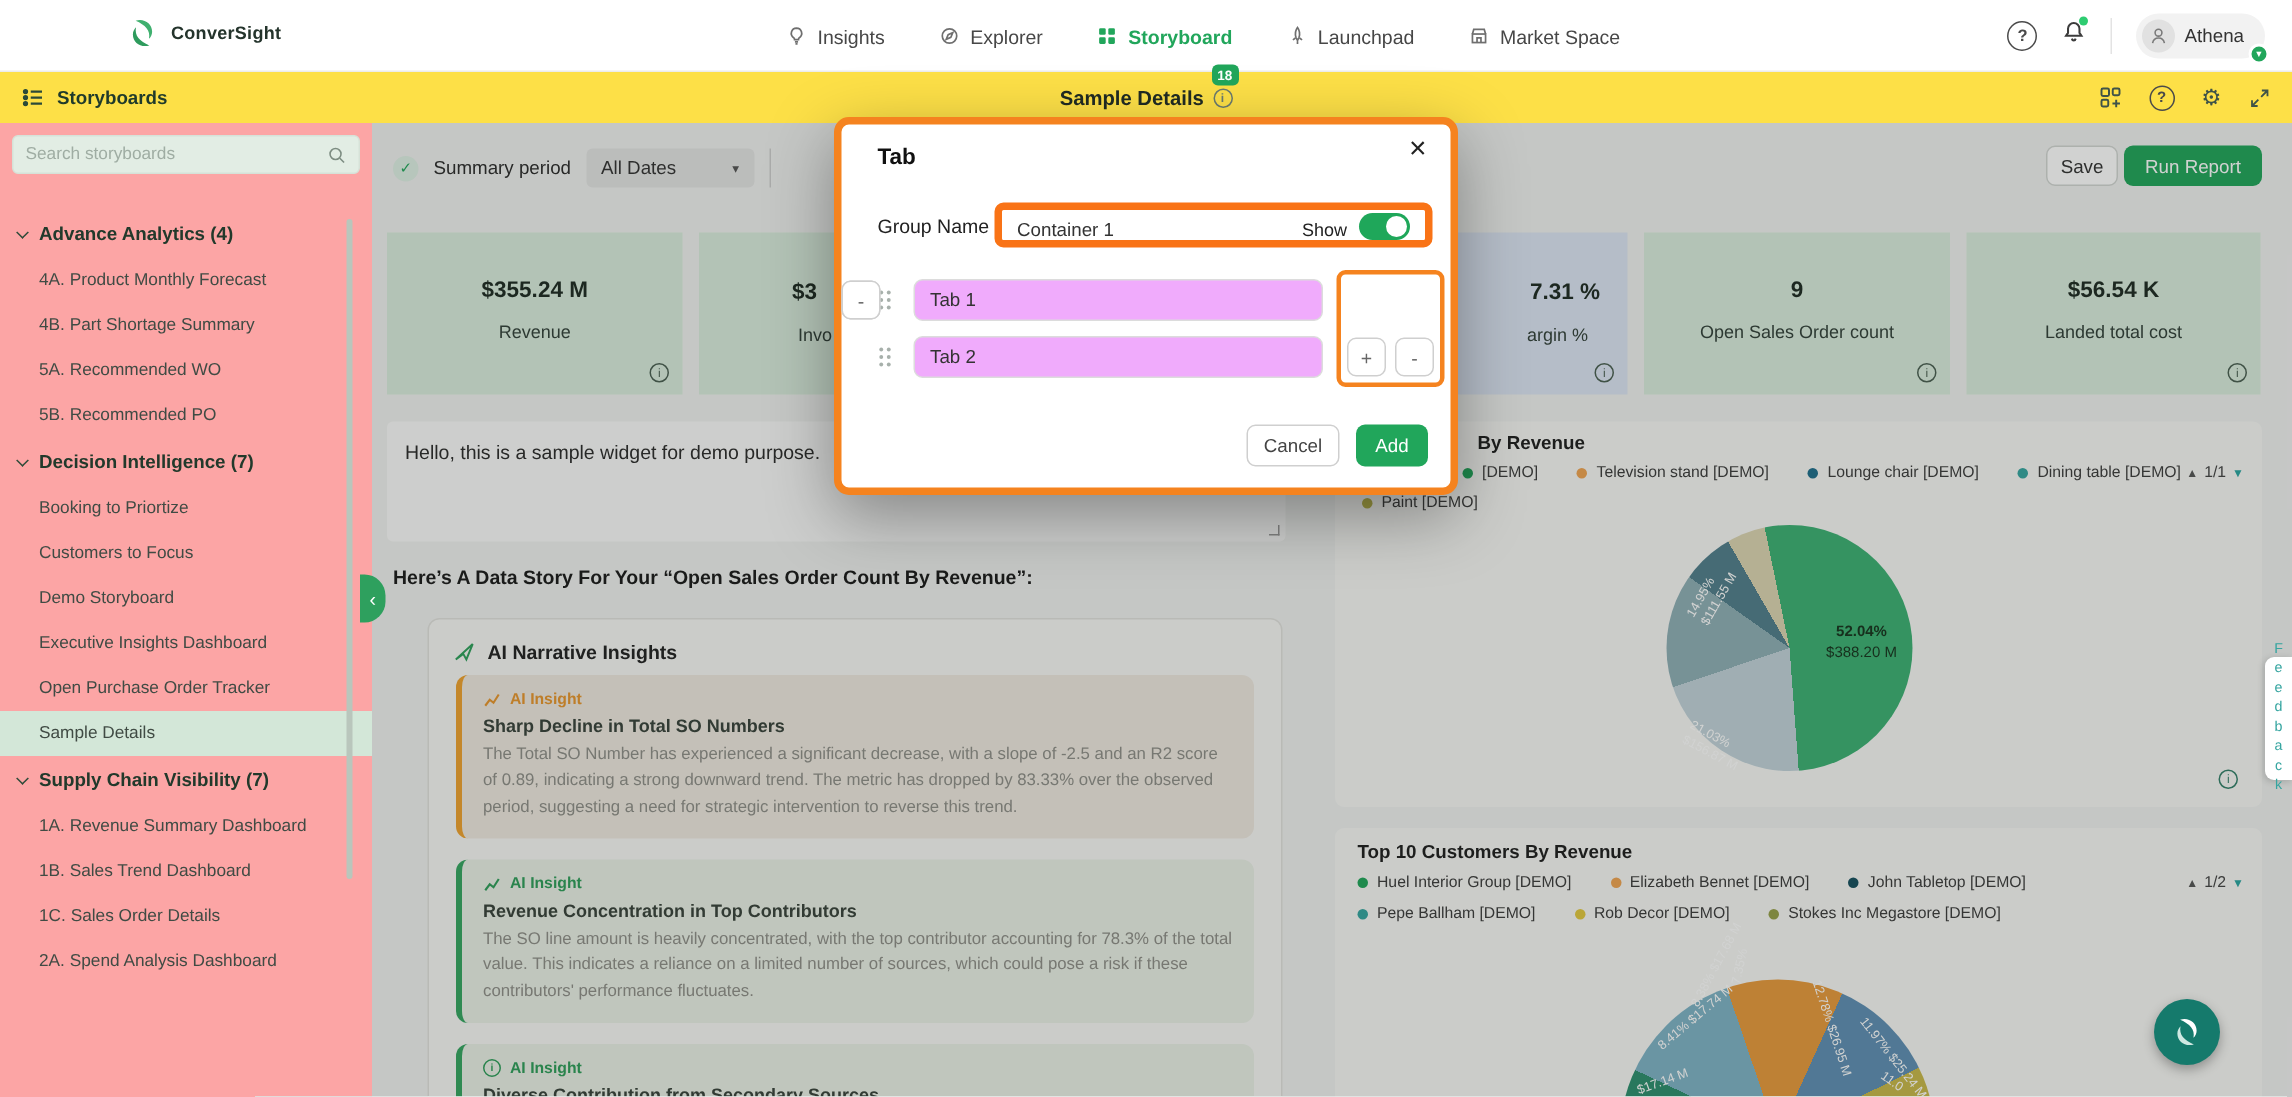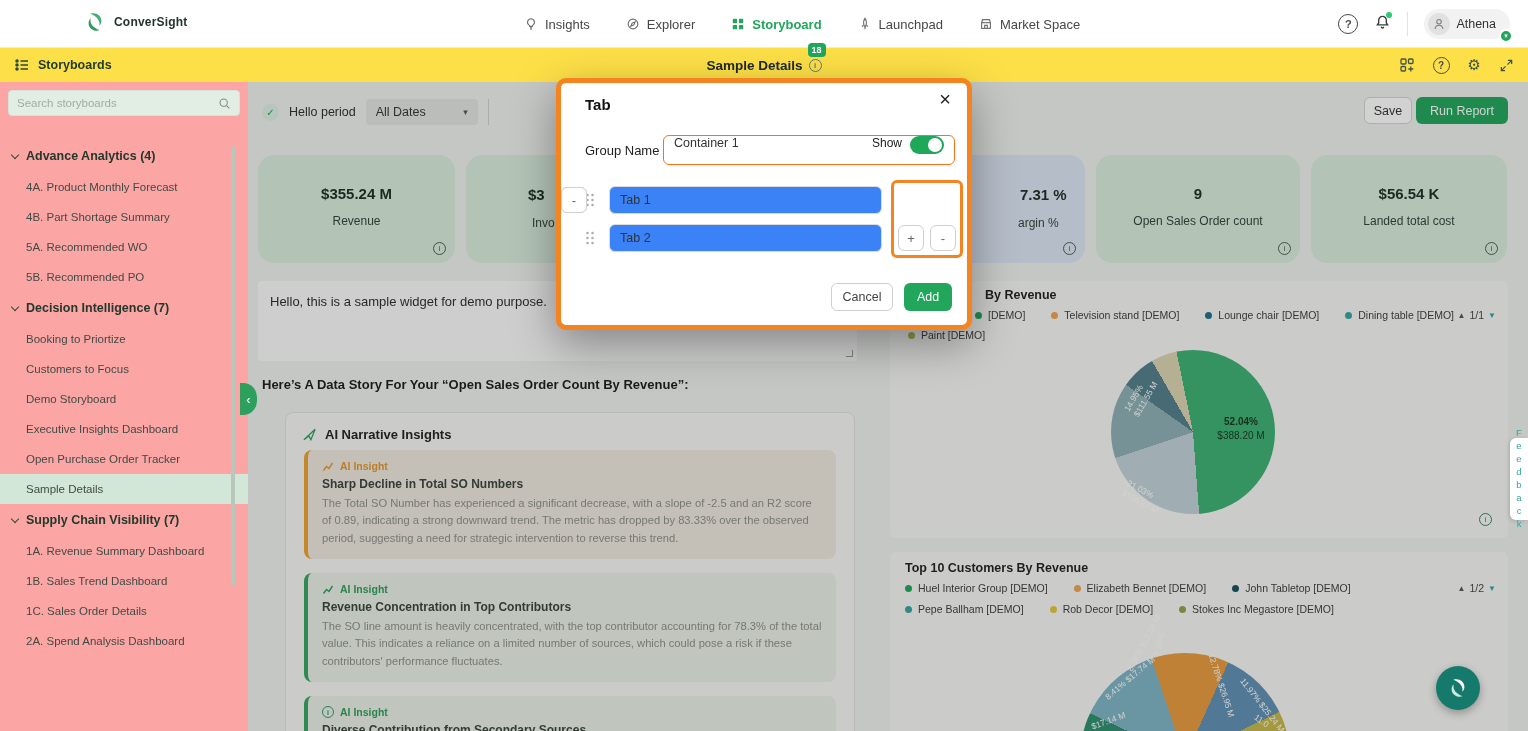--- a/index.html
+++ b/index.html
@@ -60,21 +60,21 @@
   .report-row { position:absolute; left:14px; top:16px; height:28px; display:flex; align-items:center; gap:10px; }
   .check-pill { width:17px; height:17px; border-radius:50%; background:#DFF0E5; color:#21A65B; font-size:10px; font-weight:bold; display:flex; align-items:center; justify-content:center; cursor:pointer; }
   .report-label { font-size:12.5px; color:#2c2c2c; }
   .dropdown { height:26px; min-width:112px; background:#E4E5E4; border-radius:4px; display:flex; align-items:center; gap:14px; padding:0 10px; font-size:12.5px; color:#333; cursor:pointer; }
   .dropdown .dd-caret { font-size:9px; color:#555; margin-left:auto; }
   .v-divider { width:1px; height:26px; background:#cfcfcf; }
   .report-actions { position:absolute; right:20px; top:15px; display:flex; gap:4px; }
   .btn-save { height:27px; width:48px; background:#fff; border:1px solid #d2d6d3; border-radius:6px; font-size:12.5px; color:#333; cursor:pointer; font-family:inherit; }
   .btn-run { height:27px; width:92px; background:#21A65B; border:none; border-radius:6px; font-size:12.5px; color:#fff; cursor:pointer; font-family:inherit; }
 
-  .kpi { position:absolute; top:73px; height:108px; background:#DAEDDE; border-radius:16px; text-align:center; }
+  .kpi { position:absolute; top:73px; height:108px; background:#DAEDDE; border-radius:0; text-align:center; }
   .kpi.blue { background:#DCE5F4; }
   .kpi .val { margin-top:30px; font-size:15px; font-weight:bold; color:#1e2b23; }
   .kpi .lbl { margin-top:12px; font-size:12px; color:#33413a; }
   .kpi.frag .val, .kpi.frag .lbl { position:absolute; margin:0; }
   #kpi2 .val { left:62px; top:31px; } #kpi2 .lbl { left:66px; top:61px; }
   #kpi4 .val { left:138px; top:31px; } #kpi4 .lbl { left:136px; top:61px; }
   .kpi .kpi-info { position:absolute; right:9px; bottom:8px; color:#4a5f52; cursor:pointer; }
   #kpi1 { left:10px;  width:197px; }
   #kpi2 { left:218px; width:197px; }
   #kpi4 { left:634px; width:203px; }
@@ -139,28 +139,28 @@
   
   .feedback-tab { position:absolute; right:0; top:438px; width:18px; height:82px; background:#fff; border-radius:6px 0 0 6px; box-shadow:-1px 1px 4px rgba(0,0,0,.15); color:#35A5A0; font-size:9.5px; writing-mode:vertical-rl; text-orientation:upright; letter-spacing:2px; display:flex; align-items:center; justify-content:center; z-index:60; cursor:pointer; }
   .chat-fab { position:absolute; left:1436px; top:666px; width:44px; height:44px; border-radius:50%; background:#157A6C; box-shadow:0 3px 8px rgba(0,0,0,.3); display:flex; align-items:center; justify-content:center; z-index:60; cursor:pointer; }
 
   
   .modal { position:absolute; left:556px; top:78px; width:416px; height:252px; background:#fff; border:5px solid #F5831F; border-radius:10px; box-shadow:0 14px 44px rgba(0,0,0,.35); z-index:100; }
   .modal-title { position:absolute; left:24px; top:13px; font-size:15px; font-weight:bold; color:#111; }
   .modal-close { position:absolute; right:16px; top:6px; font-size:20px; color:#222; cursor:pointer; line-height:1; }
   .group-row { position:absolute; left:24px; top:52px; right:12px; height:30px; display:flex; align-items:center; }
   .group-label { width:78px; font-size:13px; color:#222; }
-  .group-input { flex:1; height:30px; border:1px solid #f97316; border-radius:6px; display:flex; align-items:flex-start; padding:0 10px; font-size:12.5px; color:#333; }
+  .group-input { flex:1; height:30px; border:5px solid #f97316; border-radius:6px; display:flex; align-items:flex-end; padding:0 10px; font-size:12.5px; color:#333; }
   .group-input .show-lbl { margin-left:auto; font-size:12px; color:#222; margin-right:8px; }
   .toggle { width:34px; height:18px; border-radius:9px; background:#1FA75A; position:relative; cursor:pointer; flex:none; }
   .toggle .knob { position:absolute; top:2px; left:18px; width:14px; height:14px; border-radius:50%; background:#fff; }
   .tab-row { position:absolute; left:24px; height:28px; display:flex; align-items:center; }
   .tab-row.r1 { top:103px; } .tab-row.r2 { top:141px; }
   .drag { margin-right:14px; cursor:grab; }
-  .tab-input { width:273px; height:28px; border:1px solid #DCDCDC; border-radius:6px; padding:0 10px; font-size:12.5px; color:#333; outline:none; font-family:inherit; background:#3b82f6; }
+  .tab-input { width:273px; height:28px; border:1px solid #DCDCDC; border-radius:6px; padding:0 10px; font-size:12.5px; color:#333; outline:none; font-family:inherit; background:#f0abfc; }
   .sq-btn { position:absolute; width:26px; height:26px; border:1px solid #CFCFCF; border-radius:6px; background:#fff; color:#666; font-size:13px; cursor:pointer; font-family:inherit; line-height:1; }
   .annotation-box { position:absolute; left:330px; top:97px; width:72px; height:78px; border:3px solid #F5831F; border-radius:6px; pointer-events:none; }
   .modal-footer { position:absolute; right:15px; top:200px; display:flex; gap:11px; }
   .btn-cancel { height:28px; width:62px; background:#fff; border:1px solid #CFCFCF; border-radius:6px; font-size:12.5px; color:#444; cursor:pointer; font-family:inherit; }
   .btn-add { height:28px; width:48px; background:#21A65B; border:none; border-radius:6px; font-size:12.5px; color:#fff; cursor:pointer; font-family:inherit; }
 </style>
 </head>
 <body>
 
 <div class="page">
@@ -339,21 +339,21 @@
   </aside>
 
   <div class="collapse-handle">
     <span>‹</span>
   </div>
 
   <div class="main">
 
     <div class="report-row">
       <span class="check-pill">✓</span>
-      <span class="report-label">Hello period</span>
+      <span class="report-label">Summary period</span>
       <div class="dropdown">
         <span>All Dates</span>
         <span class="dd-caret">▾</span>
       </div>
       <div class="v-divider"></div>
     </div>
 
     <div class="report-actions">
       <button class="btn-save">Save</button>
       <button class="btn-run">Run Report</button>

